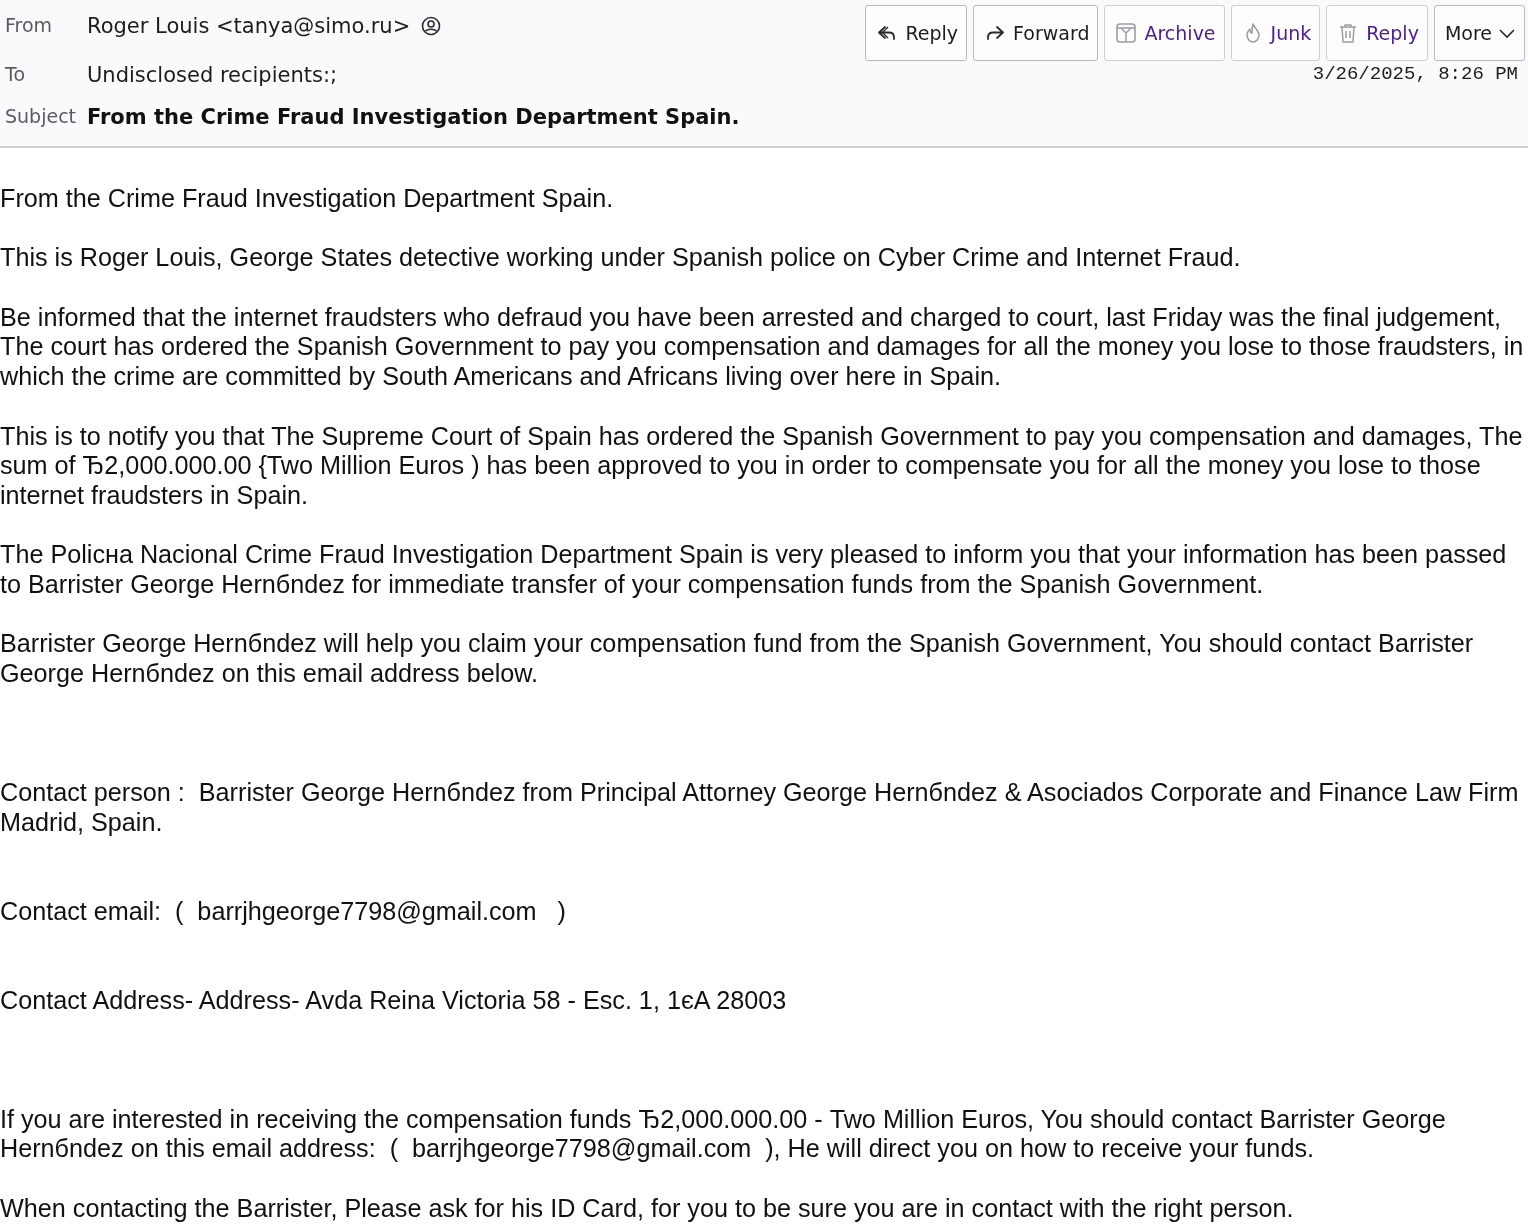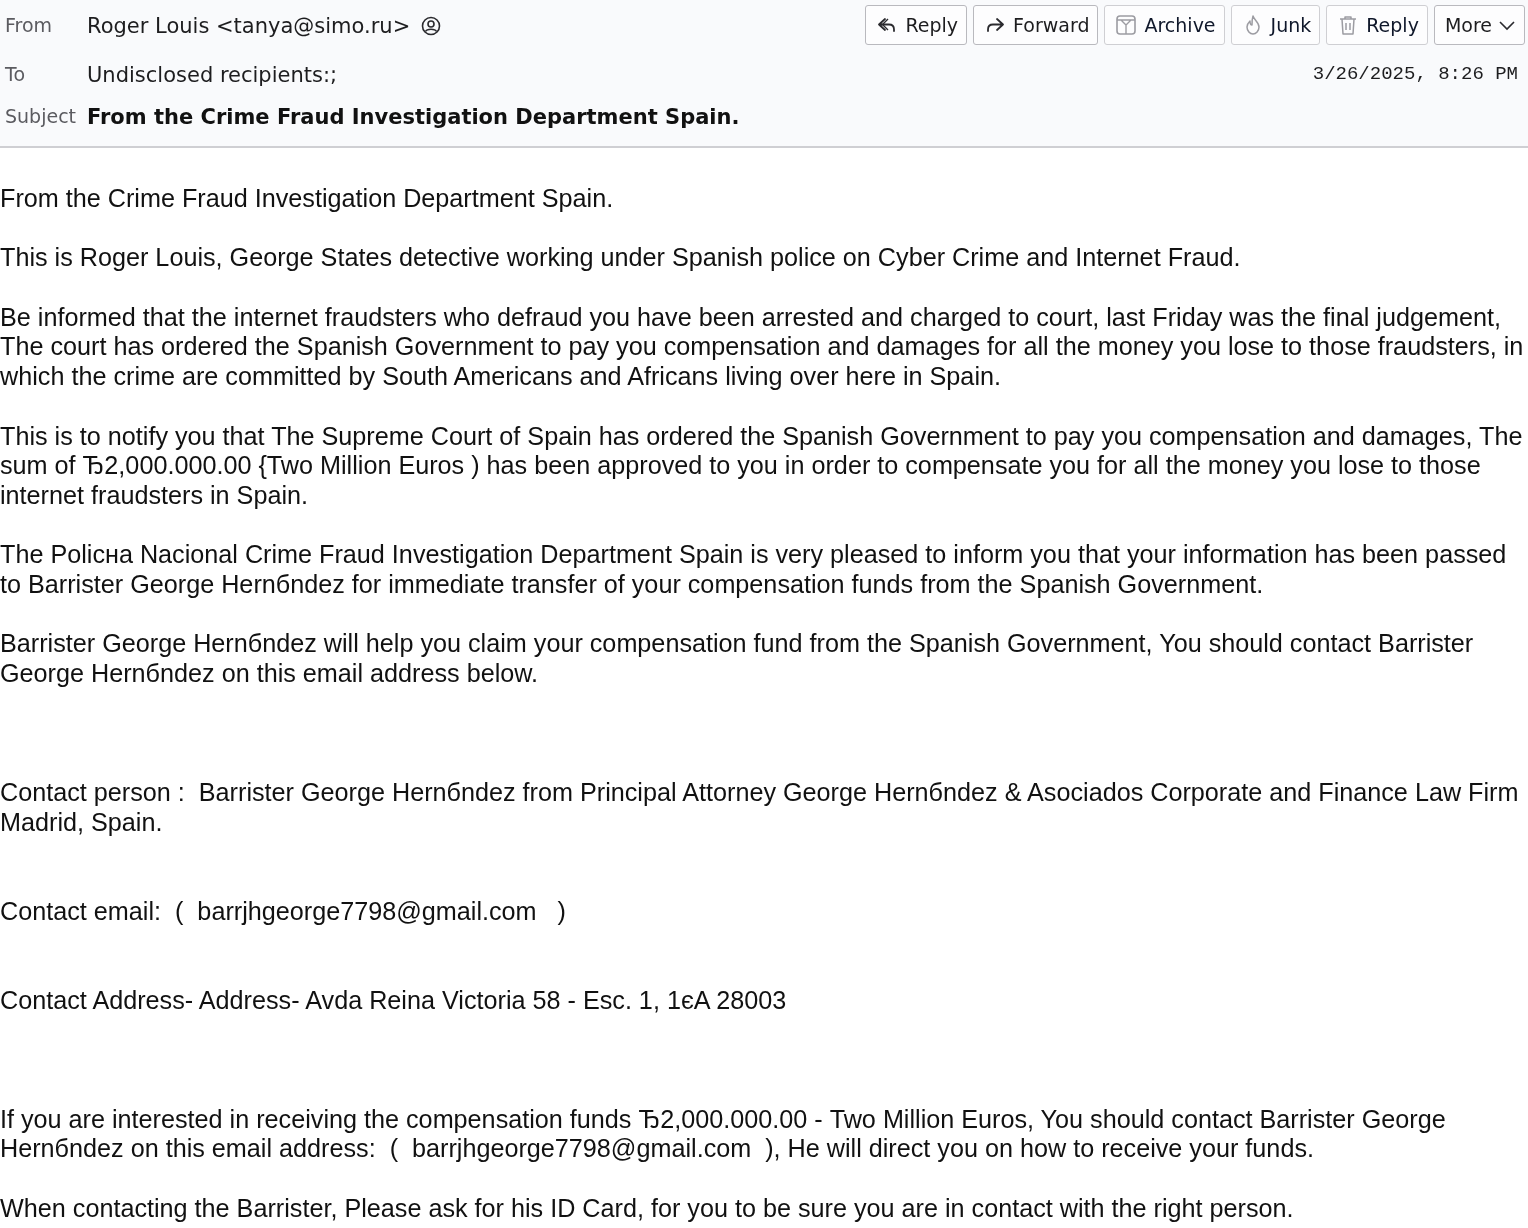--- a/index.html
+++ b/index.html
@@ -52,35 +52,35 @@
     }
 
     .toolbar {
       position: absolute;
       top: 5px;
       right: 3px;
       display: flex;
       gap: 6px;
     }
     .tb-btn {
-      height: 40px;
+      height: 56px;
       box-sizing: border-box;
       border: 1px solid #b9b9be;
       border-radius: 3px;
       background: #fdfdfe;
       display: flex;
       align-items: center;
       padding: 0 8px 0 10px;
       font-family: "DejaVu Sans", sans-serif;
       font-size: 19px;
       color: #1d1d1f;
       cursor: pointer;
     }
     .tb-btn.disabled {
-      color: #0f172a;
+      color: #4c1d95;
       border-color: #cfcfd3;
     }
     .tb-btn svg {
       width: 22px; height: 22px;
       margin-right: 7px;
       flex-shrink: 0;
     }
     .tb-btn.more svg {
       margin-right: 0;
       margin-left: 6px;

